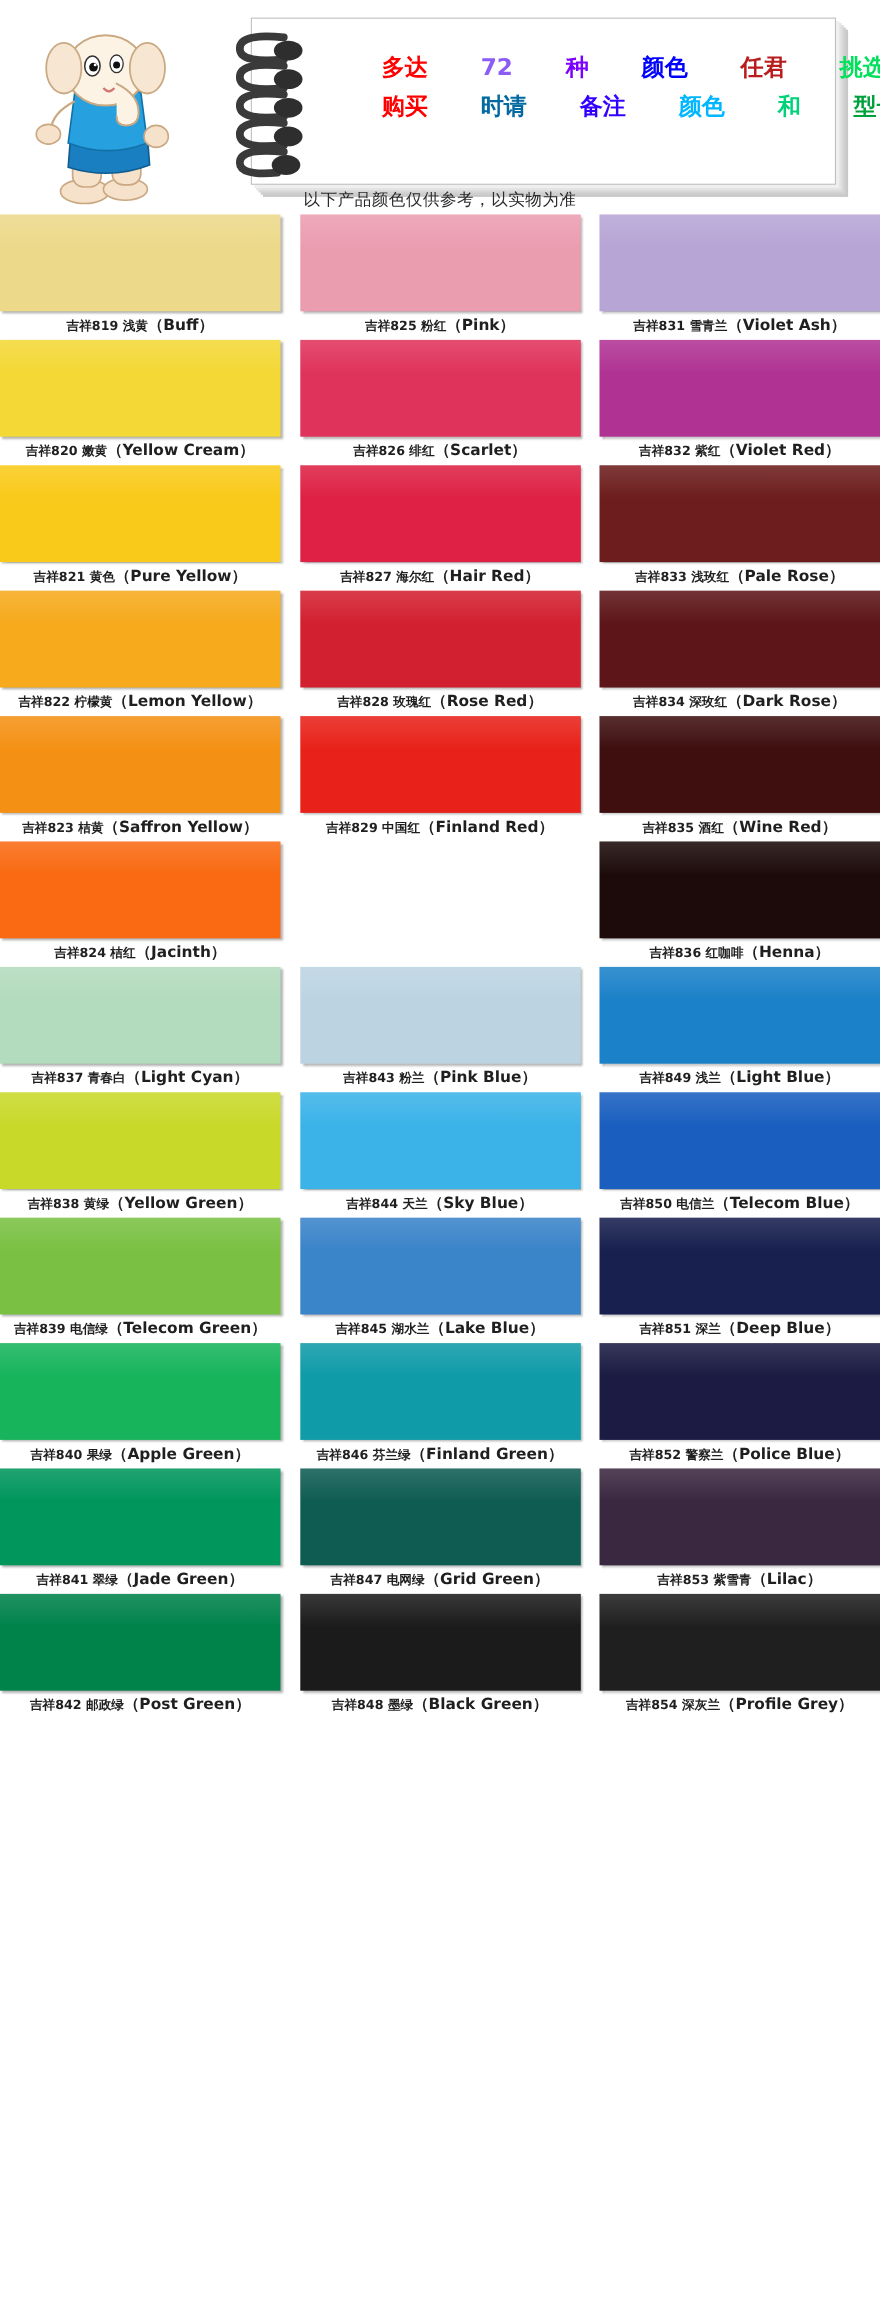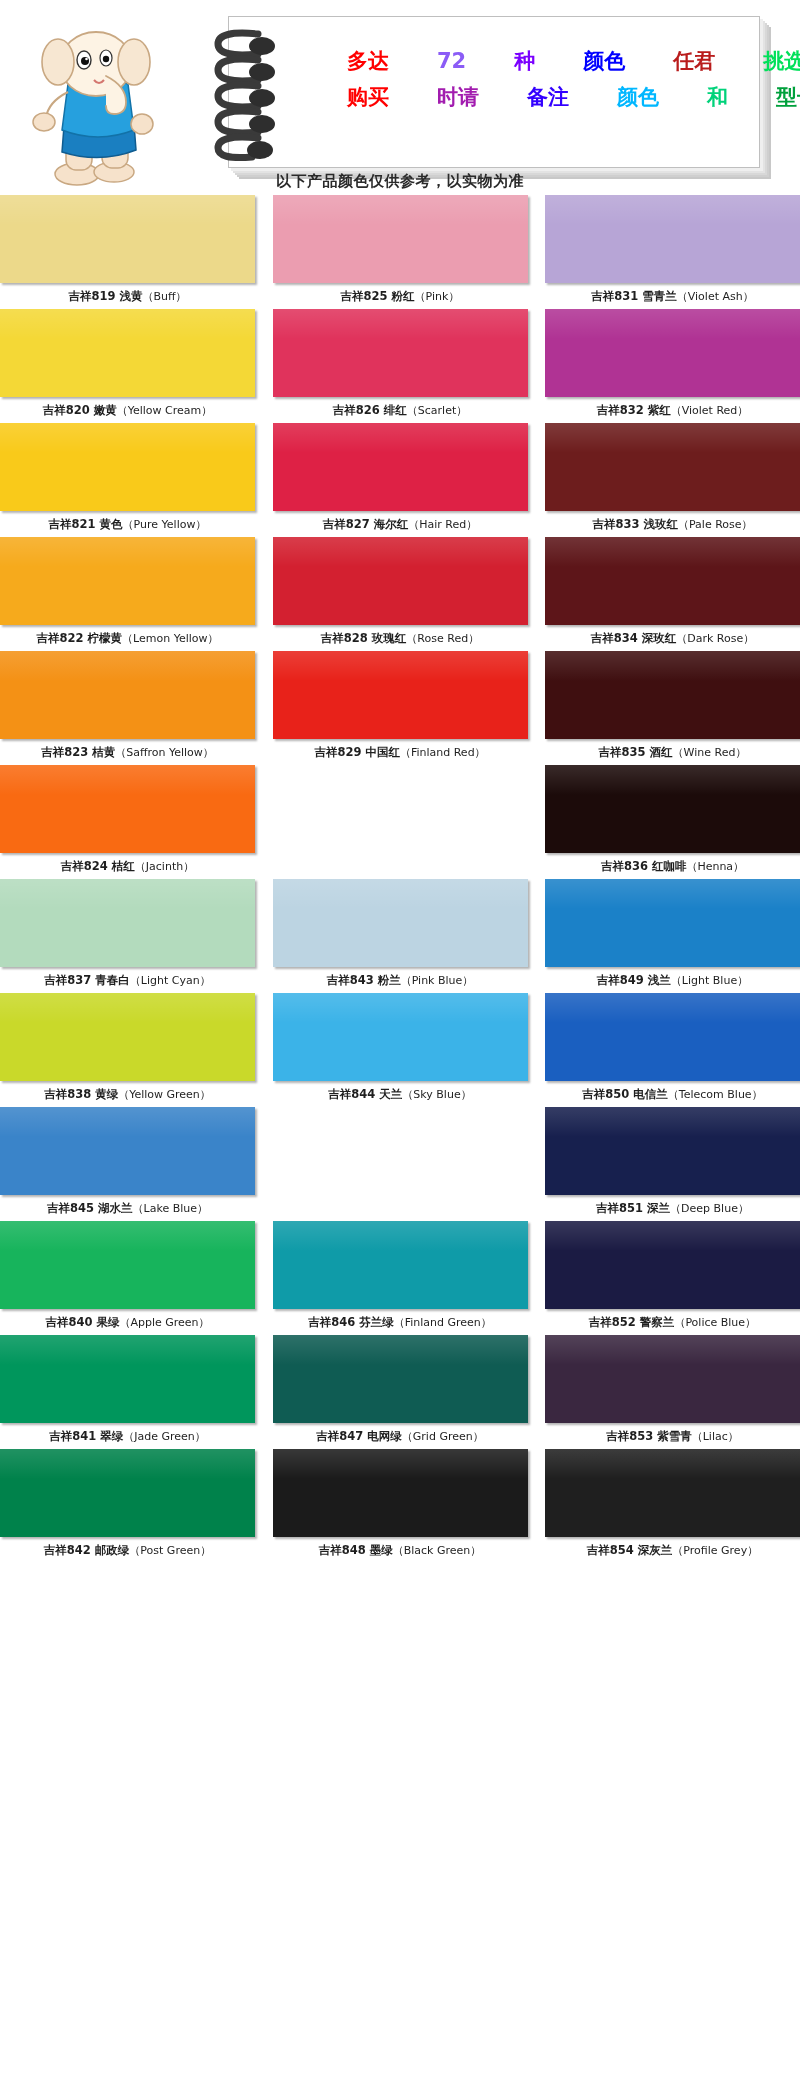--- a/index.html
+++ b/index.html
@@ -44,21 +44,21 @@
     letter-spacing:0px;
     line-height:36px;
     white-space:nowrap;
   }
   .headline span{display:inline;margin-left:48px;}
   .subtitle{
     position:absolute;
     left:0;top:172px;width:800px;
     text-align:center;
     font-size:15px;
-    font-weight:bold;
+    font-weight:normal;
     color:#2a2a2a;
     letter-spacing:0.5px;
   }
   
   .grid{
     position:relative;
     width:800px;
     padding:0 0 0 0;
     box-sizing:border-box;
   }
@@ -86,21 +86,21 @@
   }
   .caption{
     height:26px;
     line-height:26px;
     text-align:center;
     font-size:11.5px;
     color:#1f1f1f;
     white-space:nowrap;
     font-weight:bold;
   }
-  .caption .en{font-weight:normal;font-size:11px;}
+  .caption .en{font-weight:bold;font-size:14px;}
 </style>
 </head>
 <body>
 
 <div class="header">
 
   <div class="mascot">
     <svg viewBox="0 0 150 165" width="150" height="165">
 
       <ellipse cx="55" cy="152" rx="22" ry="11" fill="#f6e2cb" stroke="#c9a882" stroke-width="1.5"></ellipse>
@@ -130,21 +130,21 @@
       <ellipse cx="84" cy="36" rx="6" ry="8" fill="#ffffff" stroke="#333" stroke-width="1.2"></ellipse>
       <circle cx="84" cy="37" r="3.2" fill="#101010"></circle>
 
       <path d="M72 58 q5 6 10 0" stroke="#d4766f" stroke-width="2" fill="none"></path>
     </svg>
   </div>
 
   <div class="note">
     <div class="note-inner">
       <div class="headline" id="hl1"><span style="color: rgb(255, 0, 0);">多达</span><span style="color: #8b5cf6;">72</span><span style="color: rgb(123, 0, 255);">种</span><span style="color: rgb(0, 0, 255);">颜色</span><span style="color: #b91c1c;">任君</span><span style="color: rgb(0, 224, 90);">挑选</span><span style="color: rgb(0, 170, 68);">！</span></div>
-      <div class="headline" id="hl2"><span style="color: rgb(255, 0, 0);">购买</span><span style="color: #a21caf;">时请</span><span style="color: rgb(51, 0, 255);">备注</span><span style="color: rgb(0, 183, 255);">颜色</span><span style="color: rgb(0, 210, 122);">和</span><span style="color: rgb(0, 160, 60);">型号</span></div>
+      <div class="headline" id="hl2"><span style="color: rgb(255, 0, 0);">购买</span><span style="color: #0369a1;">时请</span><span style="color: rgb(51, 0, 255);">备注</span><span style="color: rgb(0, 183, 255);">颜色</span><span style="color: rgb(0, 210, 122);">和</span><span style="color: rgb(0, 160, 60);">型号</span></div>
     </div>
   </div>
 
   <div class="spiral">
     <svg viewBox="0 0 96 140" width="96" height="140">
       <g fill="none" stroke="#3a3a3a" stroke-width="7" stroke-linecap="round">
         <path d="M62 12 q-40 -4 -40 10 q0 14 40 10"></path>
         <path d="M62 38 q-40 -4 -40 10 q0 14 40 10"></path>
         <path d="M62 64 q-40 -4 -40 10 q0 14 40 10"></path>
         <path d="M62 90 q-40 -4 -40 10 q0 14 40 10"></path>
@@ -267,20 +267,24 @@
         <div class="swatch" style="background: rgb(59, 179, 232);"></div>
         <div class="caption"><span>吉祥844 天兰</span><span class="en">（Sky Blue）</span></div>
       </div>
       <div class="cell">
         <div class="swatch" style="background: rgb(26, 95, 192);"></div>
         <div class="caption"><span>吉祥850 电信兰</span><span class="en">（Telecom Blue）</span></div>
       </div>
     </div>
     <div class="row">
       <div class="cell">
+        <div class="swatch" style="background: rgb(122, 193, 67);"></div>
+        <div class="caption"><span>吉祥839 电信绿</span><span class="en">（Telecom Green）</span></div>
+      </div>
+      <div class="cell">
         <div class="swatch" style="background: rgb(58, 132, 201);"></div>
         <div class="caption"><span>吉祥845 湖水兰</span><span class="en">（Lake Blue）</span></div>
       </div>
       <div class="cell">
         <div class="swatch" style="background: rgb(23, 32, 78);"></div>
         <div class="caption"><span>吉祥851 深兰</span><span class="en">（Deep Blue）</span></div>
       </div>
     </div>
     <div class="row">
       <div class="cell">

